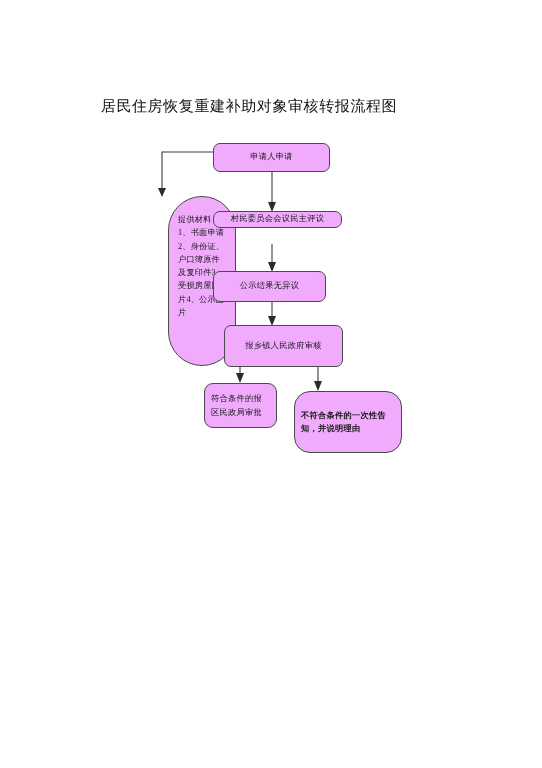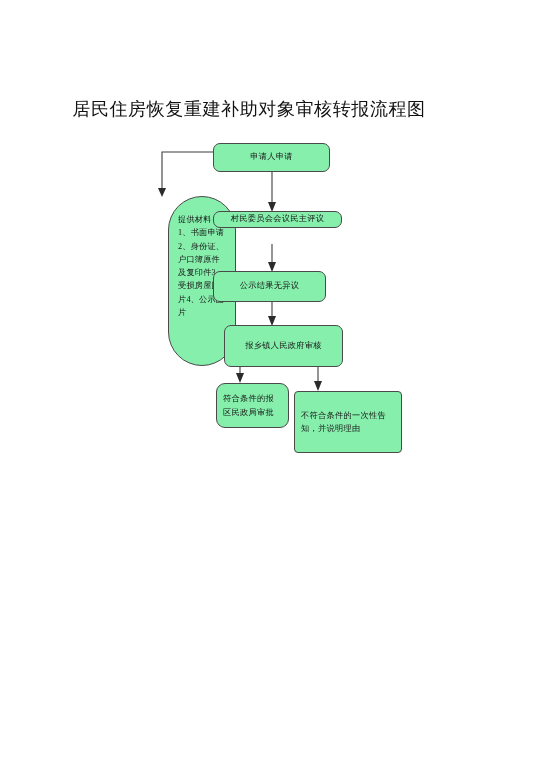--- a/index.html
+++ b/index.html
@@ -19,30 +19,30 @@
     width: 542px;
     height: 768px;
     background: #ffffff;
   }
   #chart-title {
     position: absolute;
     left: 0;
     top: 97px;
     width: 498px;
     text-align: center;
-    font-size: 18px;
+    font-size: 15px;
     letter-spacing: 0.6px;
     color: #111111;
     font-family: "Liberation Serif", "DejaVu Serif", serif;
   }
   .flow-box {
     position: absolute;
     box-sizing: border-box;
     border: 1px solid #4a4a4a;
-    background: #86efac;
+    background: #f0abfc;
     border-radius: 7px;
     display: flex;
     align-items: center;
     justify-content: center;
     text-align: center;
     font-size: 8.2px;
     line-height: 1.5;
     color: #161616;
     letter-spacing: 0.3px;
     font-family: "Liberation Serif", "DejaVu Serif", serif;
@@ -65,21 +65,22 @@
   }
   .flow-box.left-branch .box-text,
   .flow-box.right-branch .box-text {
     text-align: left;
     line-height: 1.62;
   }
   .flow-box.left-branch {
     border-radius: 9px;
   }
   .flow-box.right-branch {
-    border-radius: 4px;
+    border-radius: 16px;
+    font-weight: bold;
   }
   svg#connectors {
     position: absolute;
     left: 0;
     top: 0;
     width: 542px;
     height: 768px;
     pointer-events: none;
   }
   svg#connectors line, svg#connectors polyline, svg#connectors path {
@@ -136,21 +137,21 @@
   </div>
 
   <div class="flow-box" style="left:213px; top:271px; width:113px; height:31px;">
     <span class="box-text">公示结果无异议</span>
   </div>
 
   <div class="flow-box" style="left:224px; top:325px; width:119px; height:42px;font-family:Liberation Serif, serif;">
     <span class="box-text">报乡镇人民政府审核</span>
   </div>
 
-  <div class="flow-box left-branch" style="left:204px; top:383px; width:73px; height:45px;margin-left:12px;">
+  <div class="flow-box left-branch" style="left:204px; top:383px; width:73px; height:45px;">
     <span class="box-text">符合条件的报区民政局审批</span>
   </div>
 
   <div class="flow-box right-branch" style="left:294px; top:391px; width:108px; height:62px;">
     <span class="box-text">不符合条件的一次性告知，并说明理由</span>
   </div>
 
 </div>
 
 </body></html>

